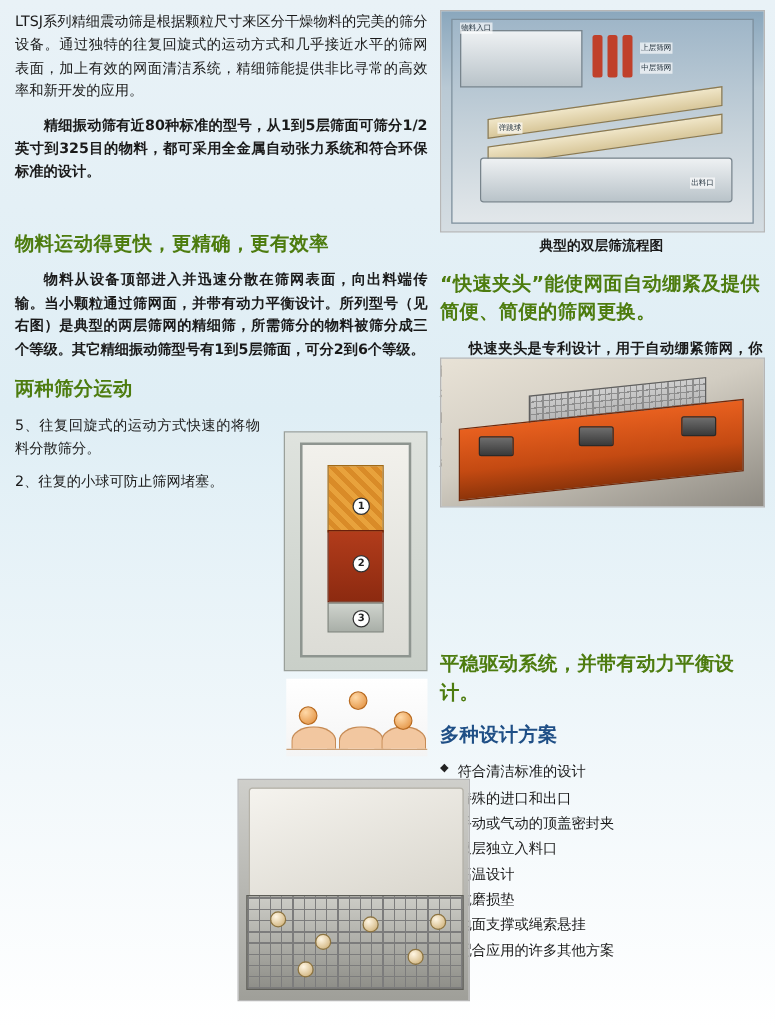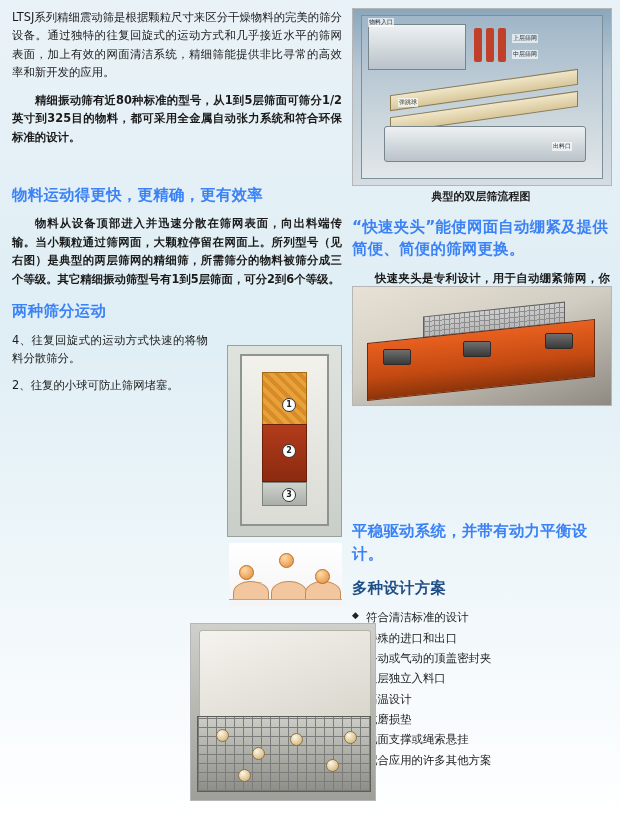--- a/index.html
+++ b/index.html
@@ -42,21 +42,21 @@
     text-indent: 0;
   }
   p.indent {
     text-indent: 23px;
     font-weight: bold;
   }
   h2 {
     margin: 12px 0 8px 0;
     font-size: 15.4px;
     font-weight: bold;
-    color: #3b82f6;
+    color: #4d7c0f;
     line-height: 1.45;
     letter-spacing: 0.3px;
   }
   h2.blue {
     color: #1f4f86;
   }
   .top-block {
     position: absolute;
     left: 12px;
     top: 8px;
@@ -326,39 +326,39 @@
       <li>抗磨损垫</li>
       <li>地面支撑或绳索悬挂</li>
       <li>配合应用的许多其他方案</li>
     </ul>
 
   </div>
 
   <div class="col-left" style="top:172px;">
 
     <h2>物料运动得更快，更精确，更有效率</h2>
-    <p class="indent">物料从设备顶部进入并迅速分散在筛网表面，向出料端传输。当小颗粒通过筛网面，大颗粒停留在网面上。所列型号（见右图）是典型的两层筛网的精细筛，所需筛分的物料被筛分成三个等级。其它精细振动筛型号有1到5层筛面，可分2到6个等级。</p>
+    <p class="indent">物料从设备顶部进入并迅速分散在筛网表面，向出料端传输。当小颗粒通过筛网面，并带有动力平衡设计。所列型号（见右图）是典型的两层筛网的精细筛，所需筛分的物料被筛分成三个等级。其它精细振动筛型号有1到5层筛面，可分2到6个等级。</p>
 
     <h2>两种筛分运动</h2>
 
     <div style="position:relative;">
 
       <div class="fig" id="fig-machine" style="position:absolute; right:0px; top:14px;">
         <div class="cab">
           <div class="hopper"></div>
           <div class="core"></div>
           <div class="base"></div>
           <div class="callout" style="left:40px; top:42px;">1</div>
           <div class="callout" style="left:40px; top:88px;">2</div>
           <div class="callout" style="left:40px; top:132px;">3</div>
         </div>
       </div>
 
       <div style="width:196px;">
-        <p>4、往复回旋式的运动方式快速的将物料分散筛分。</p>
+        <p>5、往复回旋式的运动方式快速的将物料分散筛分。</p>
       </div>
 
       <div class="fig" id="fig-balls" style="position:absolute; right:0px; top:212px;">
         <div class="ground"></div>
         <div class="hill" style="left:4px;"></div>
         <div class="hill" style="left:42px;"></div>
         <div class="hill" style="left:76px;"></div>
         <div class="ball" style="left:10px; top:22px;"></div>
         <div class="ball" style="left:50px; top:10px;"></div>
         <div class="ball" style="left:86px; top:26px;"></div>

